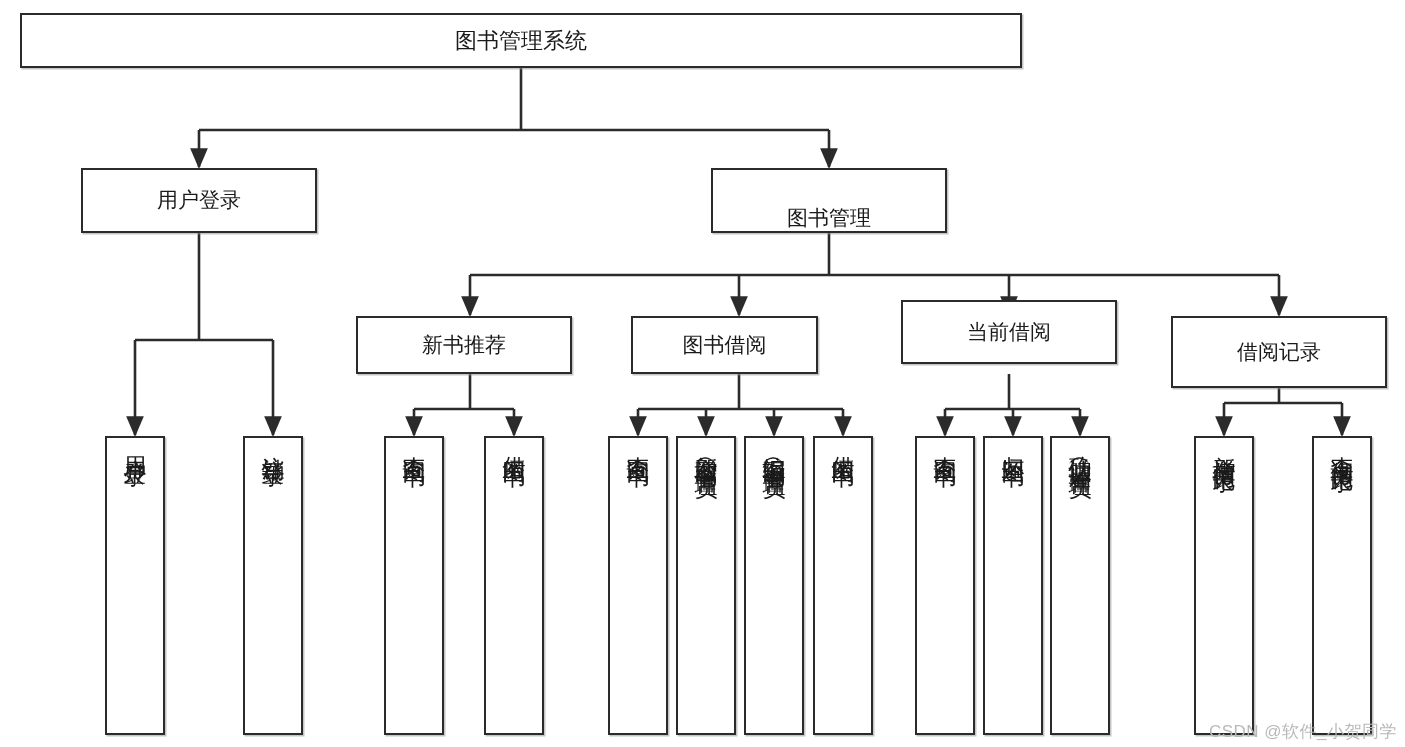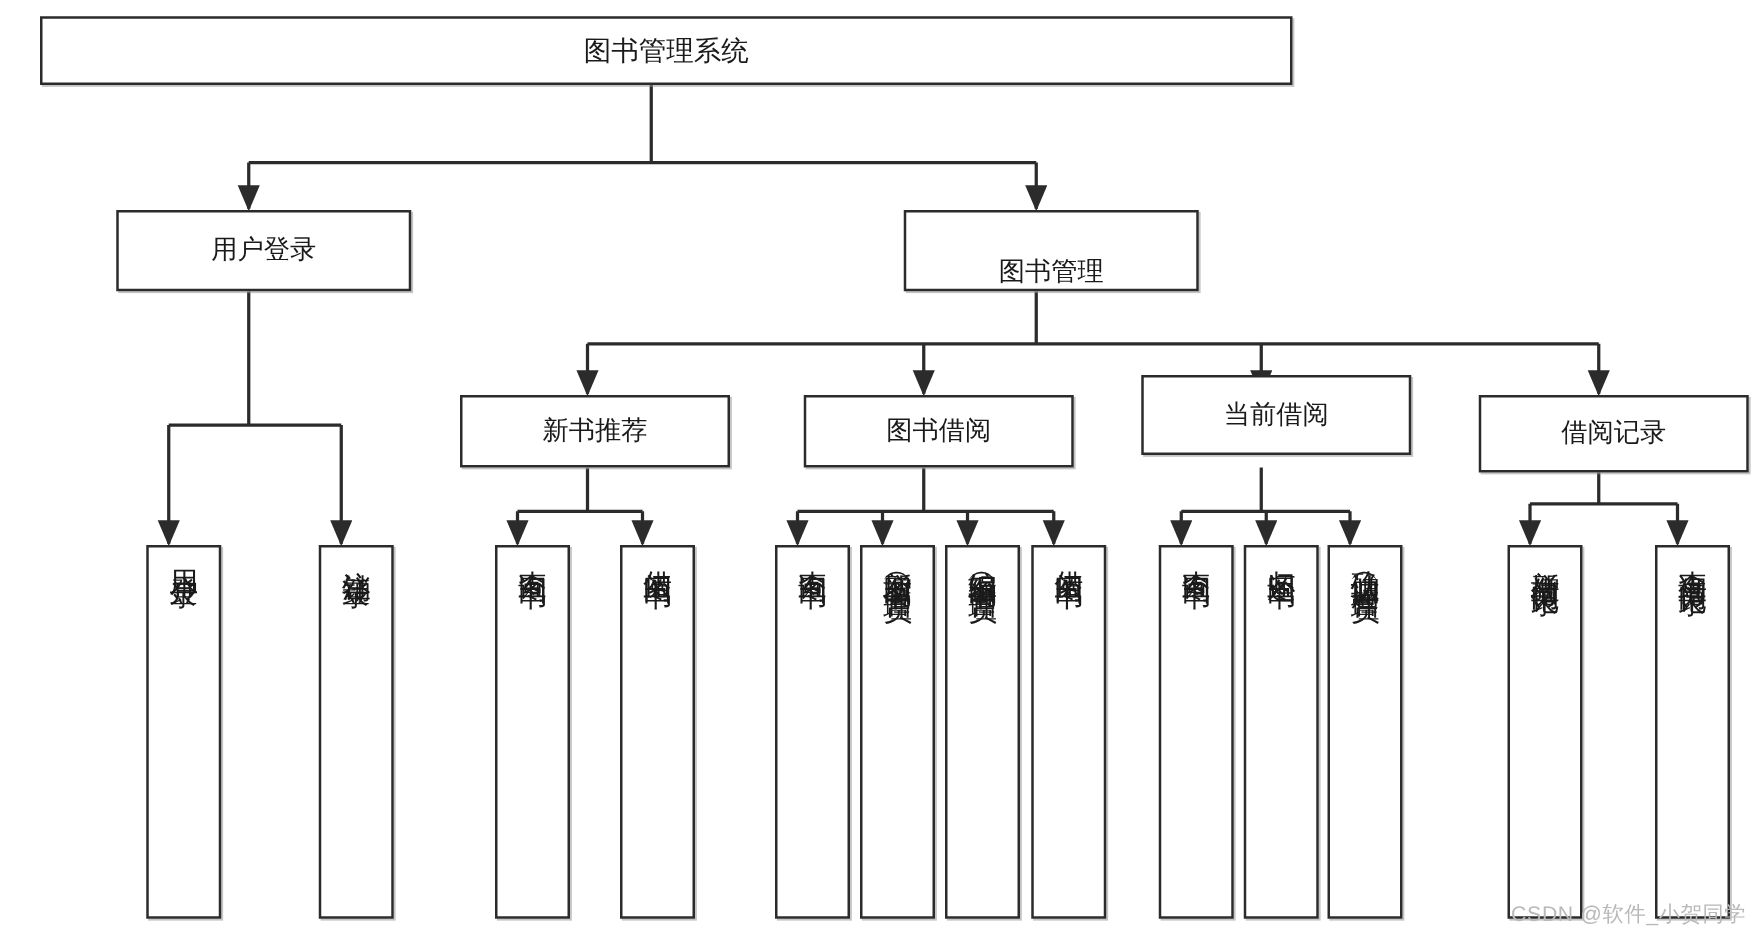--- a/index.html
+++ b/index.html
@@ -28,21 +28,20 @@
   }
   .node {
     position: absolute;
     box-sizing: border-box;
     background: #ffffff;
     border: 2px solid #2b2b2b;
     display: flex;
     align-items: center;
     justify-content: center;
     box-shadow: 1.5px 1.5px 0 0 rgba(150,150,150,0.55);
-    margin-left: 12px;
   }
   .node .label {
     color: #1a1a1a;
     line-height: 1.18;
     text-align: center;
     white-space: nowrap;
   }
   .node.horizontal .label {
     font-size: 21px;
   }
@@ -126,27 +125,27 @@
       </div>
       <div class="node level2 horizontal" style="left: 81px; top: 168px; width: 236px; height: 65px;">
         <span class="label">用户登录</span>
       </div>
       <div class="node level2 horizontal" style="left: 711px; top: 168px; width: 236px; height: 65px; align-items: flex-end;">
         <span class="label">图书管理</span>
       </div>
       <div class="node level3 horizontal" style="left: 356px; top: 316px; width: 216px; height: 58px;">
         <span class="label">新书推荐</span>
       </div>
-      <div class="node level3 horizontal" style="left: 631px; top: 316px; width: 216px; height: 58px;">
+      <div class="node level3 horizontal" style="left: 631px; top: 316px; width: 187px; height: 58px;">
         <span class="label">图书借阅</span>
       </div>
       <div class="node level3 horizontal" style="left: 901px; top: 300px; width: 216px; height: 64px;">
         <span class="label">当前借阅</span>
       </div>
-      <div class="node level3 horizontal" style="left: 1171px; top: 316px; width: 216px; height: 62px;">
+      <div class="node level3 horizontal" style="left: 1171px; top: 316px; width: 216px; height: 72px;">
         <span class="label">借阅记录</span>
       </div>
       <div class="node leaf vertical" style="left: 105px; top: 436px; width: 60px; height: 299px;">
         <span class="label">用户登录</span>
       </div>
       <div class="node leaf vertical" style="left: 243px; top: 436px; width: 60px; height: 299px;">
         <span class="label">注销登录</span>
       </div>
       <div class="node leaf vertical" style="left: 384px; top: 436px; width: 60px; height: 299px;">
         <span class="label">查询图书</span>

